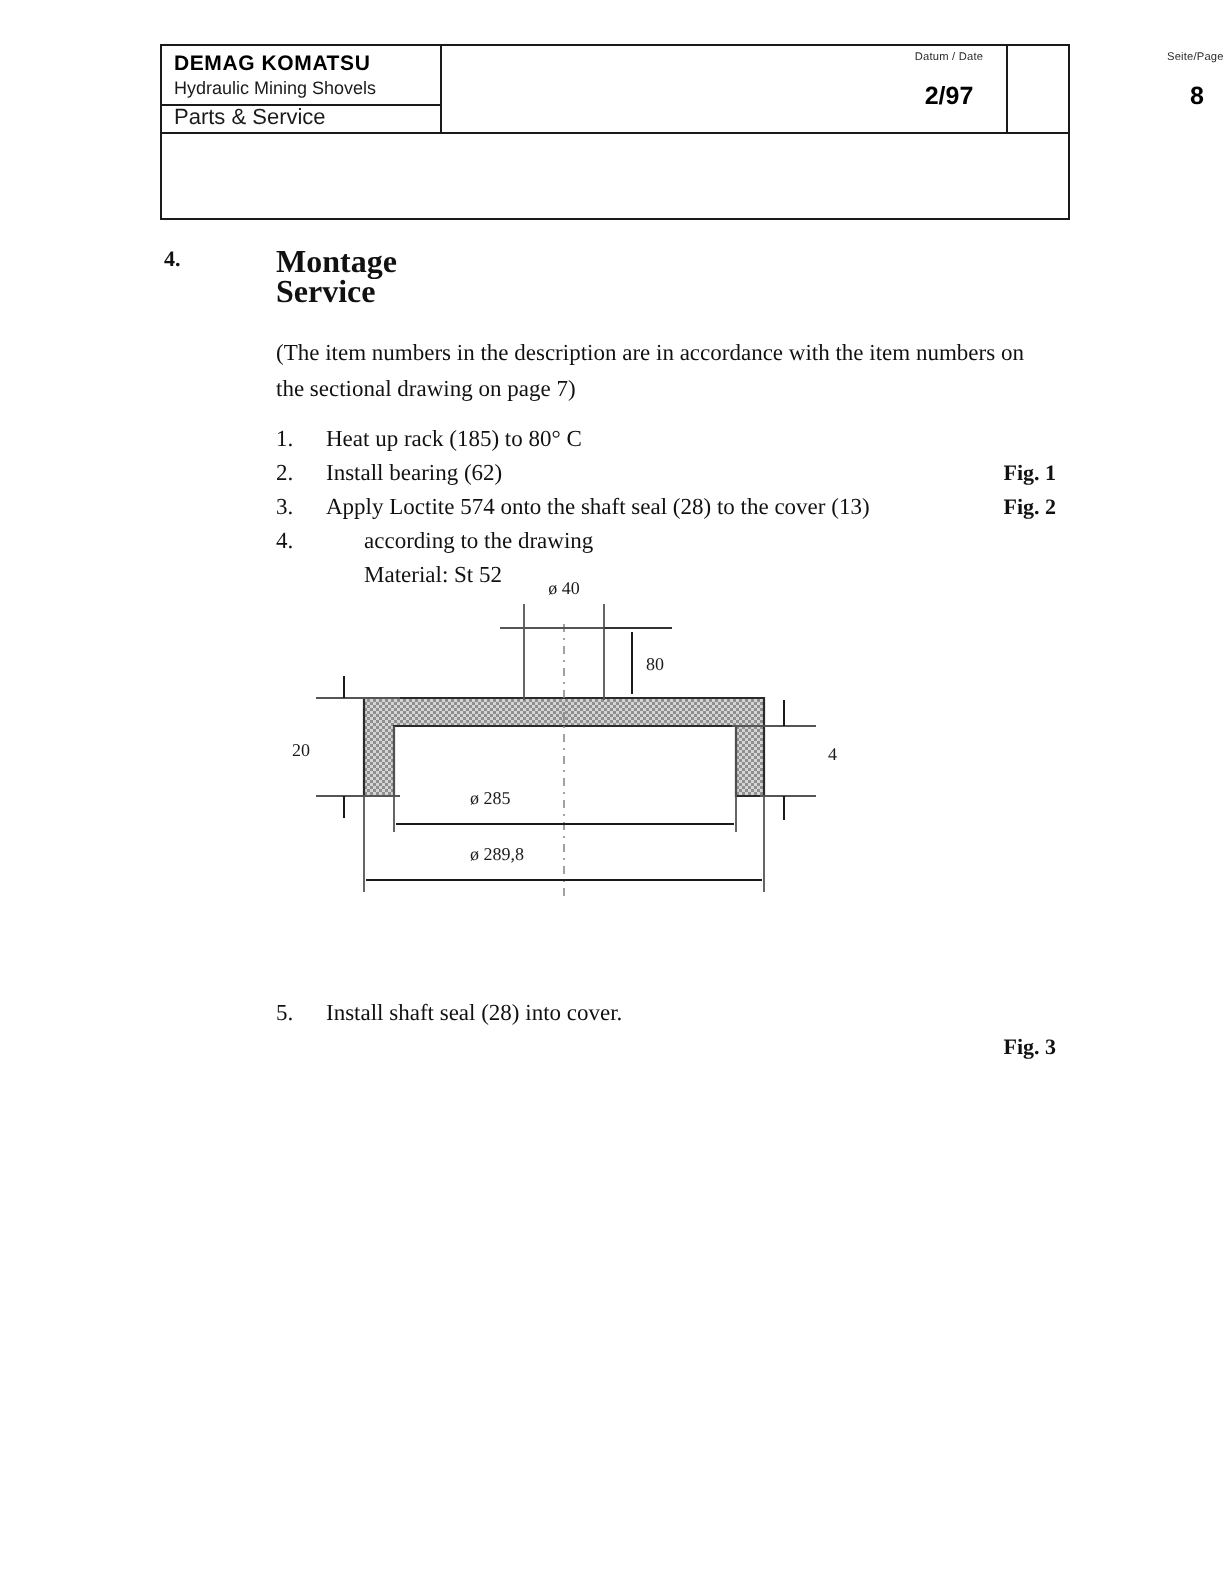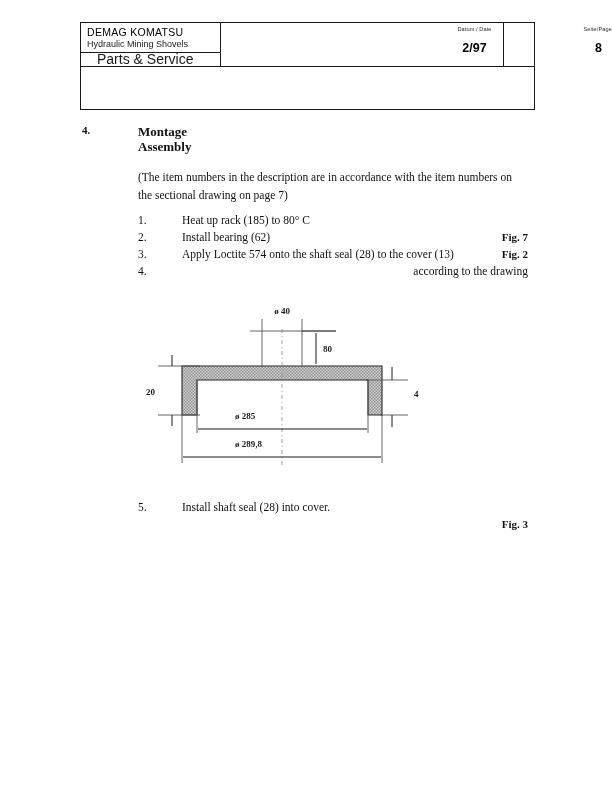--- a/index.html
+++ b/index.html
@@ -45,40 +45,40 @@
     position: absolute;
     left: 0; top: 0;
     width: 140px; height: 100%;
     box-sizing: border-box;
     border-right: 1.3px solid #1a1a1a;
     padding: 3px 0 0 6px;
     font-family: "Liberation Sans", sans-serif;
   }
   .logo-main {
     font-size: 10.5px;
-    font-weight: normal;
+    font-weight: bold;
     letter-spacing: 0.3px;
     line-height: 12px;
     color: #000;
   }
   .logo-sub1 {
     font-size: 9px;
     line-height: 12px;
     color: #1a1a1a;
   }
   .logo-divider {
     position: absolute;
     left: 0; top: 29px;
     width: 140px;
     border-top: 1px solid #1a1a1a;
   }
   .logo-sub2 {
     position: absolute;
-    left: 16px; top: 30px;
-    font-size: 14px;
+    left: 6px; top: 30px;
+    font-size: 11px;
     line-height: 13px;
     color: #1a1a1a;
   }
 
   
   .title-cell {
     position: absolute;
     left: 140px; top: 0;
     width: 225px; height: 100%;
     box-sizing: border-box;
@@ -166,21 +166,21 @@
   
   .sec-num {
     position: absolute;
     left: 82px; top: 124px;
     font-size: 11px;
     font-weight: bold;
   }
   .sec-title {
     position: absolute;
     left: 138px; top: 124px;
-    font-size: 13px;
+    font-size: 16px;
     font-weight: bold;
     line-height: 15px;
   }
   .note {
     position: absolute;
     left: 138px; top: 168px;
     width: 390px;
     font-size: 11.5px;
     line-height: 18px;
   }
@@ -195,45 +195,44 @@
     font-size: 11.5px;
     line-height: 17px;
     min-height: 17px;
   }
   .step-num {
     position: absolute;
     left: 0; top: 0;
     width: 28px;
   }
   .step-body {
-    margin-left: 44px;
+    margin-left: 25px;
     padding-right: 70px;
   }
   .step-fig {
     position: absolute;
     right: 0; top: 0;
     font-weight: bold;
     font-size: 11px;
   }
-  .step-cont { margin-left: 68px; text-align: right; }
+  .step-cont { margin-left: 44px; }
 
   .step5 {
     position: absolute;
     left: 138px; top: 499px;
     width: 390px;
   }
 
   
   .drawing {
     position: absolute;
     left: 140px;
-    top: 305px;
+    top: 288px;
     width: 300px;
     height: 165px;
-    font-weight: bold;
   }
   .drawing svg { display: block; }
 </style>
 </head>
 <body>
 
 <div class="header-frame">
 
   <div class="hdr-row-top">
 
@@ -253,44 +252,45 @@
       <div class="meta-head">Seite/Page[</div>
       <div class="meta-val">8</div>
     </div>
   </div>
 
 </div>
 
 <div class="sec-num">4.</div>
 <div class="sec-title">
   <div>Montage</div>
-  <div>Assembly</div>
+  <div>Service</div>
 </div>
 
 <div class="note">(The item numbers in the description are in accordance with the item numbers on the sectional drawing on page 7)</div>
 
 <div class="steps">
   <div class="step">
     <span class="step-num">1.</span>
     <span class="step-body" style="display:block">Heat up rack (185) to 80° C</span>
     <span class="step-fig"></span>
   </div>
   <div class="step">
     <span class="step-num">2.</span>
     <span class="step-body" style="display:block">Install bearing (62)</span>
-    <span class="step-fig">Fig. 7</span>
+    <span class="step-fig">Fig. 1</span>
   </div>
   <div class="step">
     <span class="step-num">3.</span>
     <span class="step-body" style="display:block">Apply Loctite 574 onto the shaft seal (28) to the cover (13)</span>
     <span class="step-fig">Fig. 2</span>
   </div>
   <div class="step">
     <span class="step-num">4.</span>
     <span class="step-cont" style="display:block">according to the drawing</span>
+    <span class="step-cont" style="display:block">Material: St 52</span>
   </div>
 </div>
 
 <div class="drawing">
   <svg width="300" height="165" viewBox="0 0 300 165" xmlns="http://www.w3.org/2000/svg">
     <defs>
       <pattern id="hatchdots" width="3" height="3" patternUnits="userSpaceOnUse">
         <rect width="3" height="3" fill="#d4d4d4"></rect>
         <rect width="1.5" height="1.5" fill="#8f8f8f"></rect>
         <rect x="1.5" y="1.5" width="1.5" height="1.5" fill="#8f8f8f"></rect>

